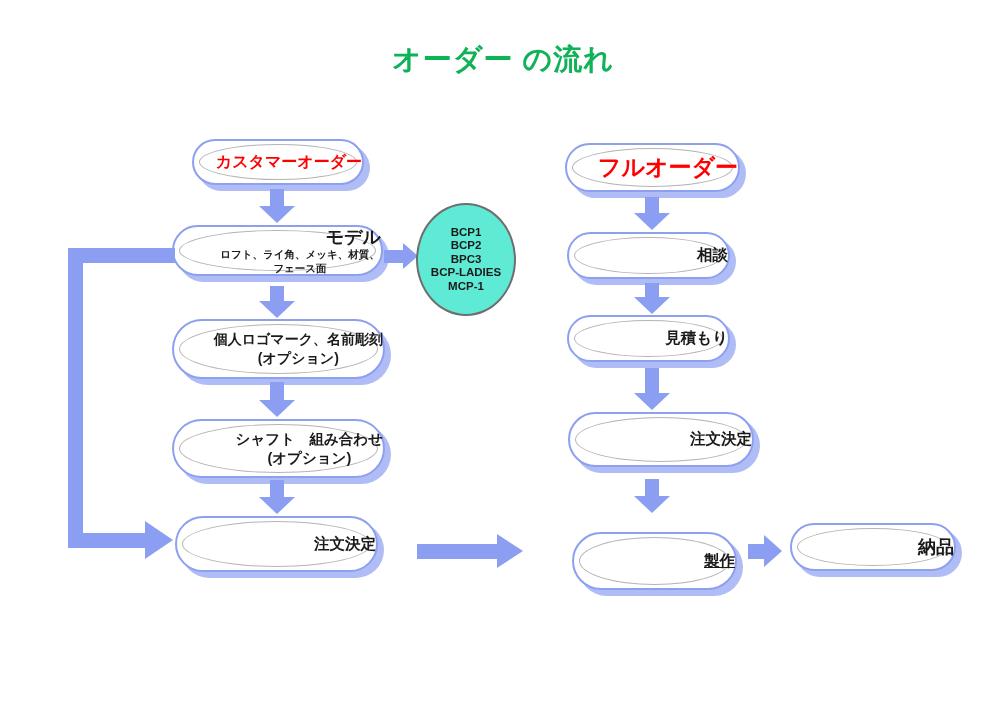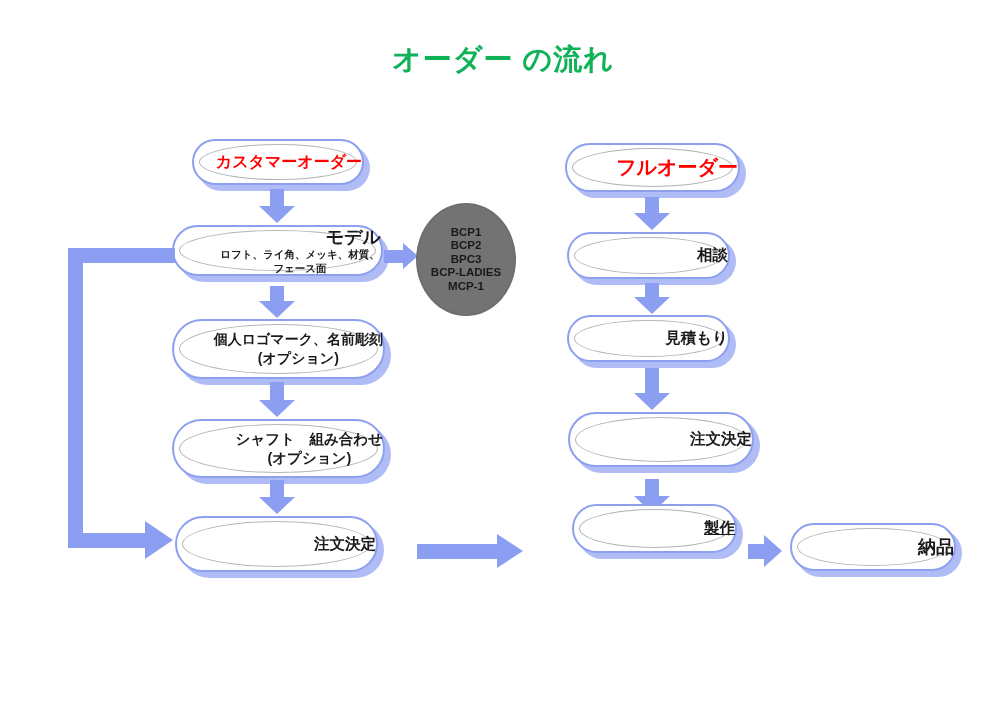--- a/index.html
+++ b/index.html
@@ -29,21 +29,21 @@
     text-align:center;box-sizing:border-box;
   }
   .pill::before{
     content:"";position:absolute;left:5px;right:5px;top:3px;bottom:3px;
     border:1px solid #b4b4b4;border-radius:50%;pointer-events:none;
   }
   .pill .label{position:relative;z-index:1;font-weight:bold;white-space:pre-line;}
   .red{color:var(--red);}
   
   .oval{
-    position:absolute;background:#737373;border:2px solid #6e6e6e;border-radius:50%;
+    position:absolute;background:#5eead4;border:2px solid #6e6e6e;border-radius:50%;
     display:flex;align-items:center;justify-content:center;text-align:center;
     font-weight:bold;font-size:11.5px;line-height:13.5px;white-space:pre-line;
     box-sizing:border-box;
   }
   
   .arrow-down{position:absolute;display:flex;flex-direction:column;align-items:center;width:36px;}
   .arrow-down .stem{width:14px;background:var(--accent);}
   .arrow-down .head{width:0;height:0;border-left:18px solid transparent;border-right:18px solid transparent;border-top:17px solid var(--accent);}
   .arrow-right{position:absolute;display:flex;align-items:center;}
   .arrow-right .stem{height:15px;background:var(--accent);}
@@ -122,21 +122,21 @@
   <div class="loop-seg" style="left:68px;top:248px;width:15px;height:300px;"></div>
   <div class="loop-seg" style="left:68px;top:533px;width:77px;height:15px;"></div>
   <div class="loop-head" style="left:145px;top:521px;"></div>
 
   <div class="arrow-right" style="left:417px;top:534px;">
     <div class="stem" style="width:80px;height:15px;"></div>
     <div class="head" style="border-top:17px solid transparent;border-bottom:17px solid transparent;border-left:26px solid var(--accent);"></div>
   </div>
 
   <div class="pill" style="left:565px;top:143px;width:175px;height:49px;">
-    <div class="label red" style="font-size:20px;">フルオーダー</div>
+    <div class="label red" style="font-size:23px;">フルオーダー</div>
   </div>
 
   <div class="arrow-down" style="left:634px;top:197px;">
     <div class="stem" style="height:16px;"></div>
       <div class="head"></div>
   </div>
 
   <div class="pill" style="left:567px;top:232px;width:163px;height:47px;">
     <div class="label" style="font-size:15.5px;">相談</div>
   </div>
@@ -157,21 +157,21 @@
 
   <div class="pill" style="left:568px;top:412px;width:186px;height:55px;">
     <div class="label" style="font-size:15.5px;">注文決定</div>
   </div>
 
   <div class="arrow-down" style="left:634px;top:479px;">
     <div class="stem" style="height:17px;"></div>
       <div class="head"></div>
   </div>
 
-  <div class="pill" style="left:572px;top:504px;width:165px;height:49px;text-decoration:underline;">
+  <div class="pill" style="left:572px;top:532px;width:165px;height:58px;text-decoration:underline;">
     <div class="label" style="font-size:15.5px;">製作</div>
   </div>
 
   <div class="arrow-right" style="left:748px;top:535px;">
     <div class="stem" style="width:16px;height:15px;"></div>
     <div class="head" style="border-top:16px solid transparent;border-bottom:16px solid transparent;border-left:18px solid var(--accent);"></div>
   </div>
 
   <div class="pill" style="left:790px;top:523px;width:166px;height:48px;">
     <div class="label" style="font-size:18px;">納品</div>

